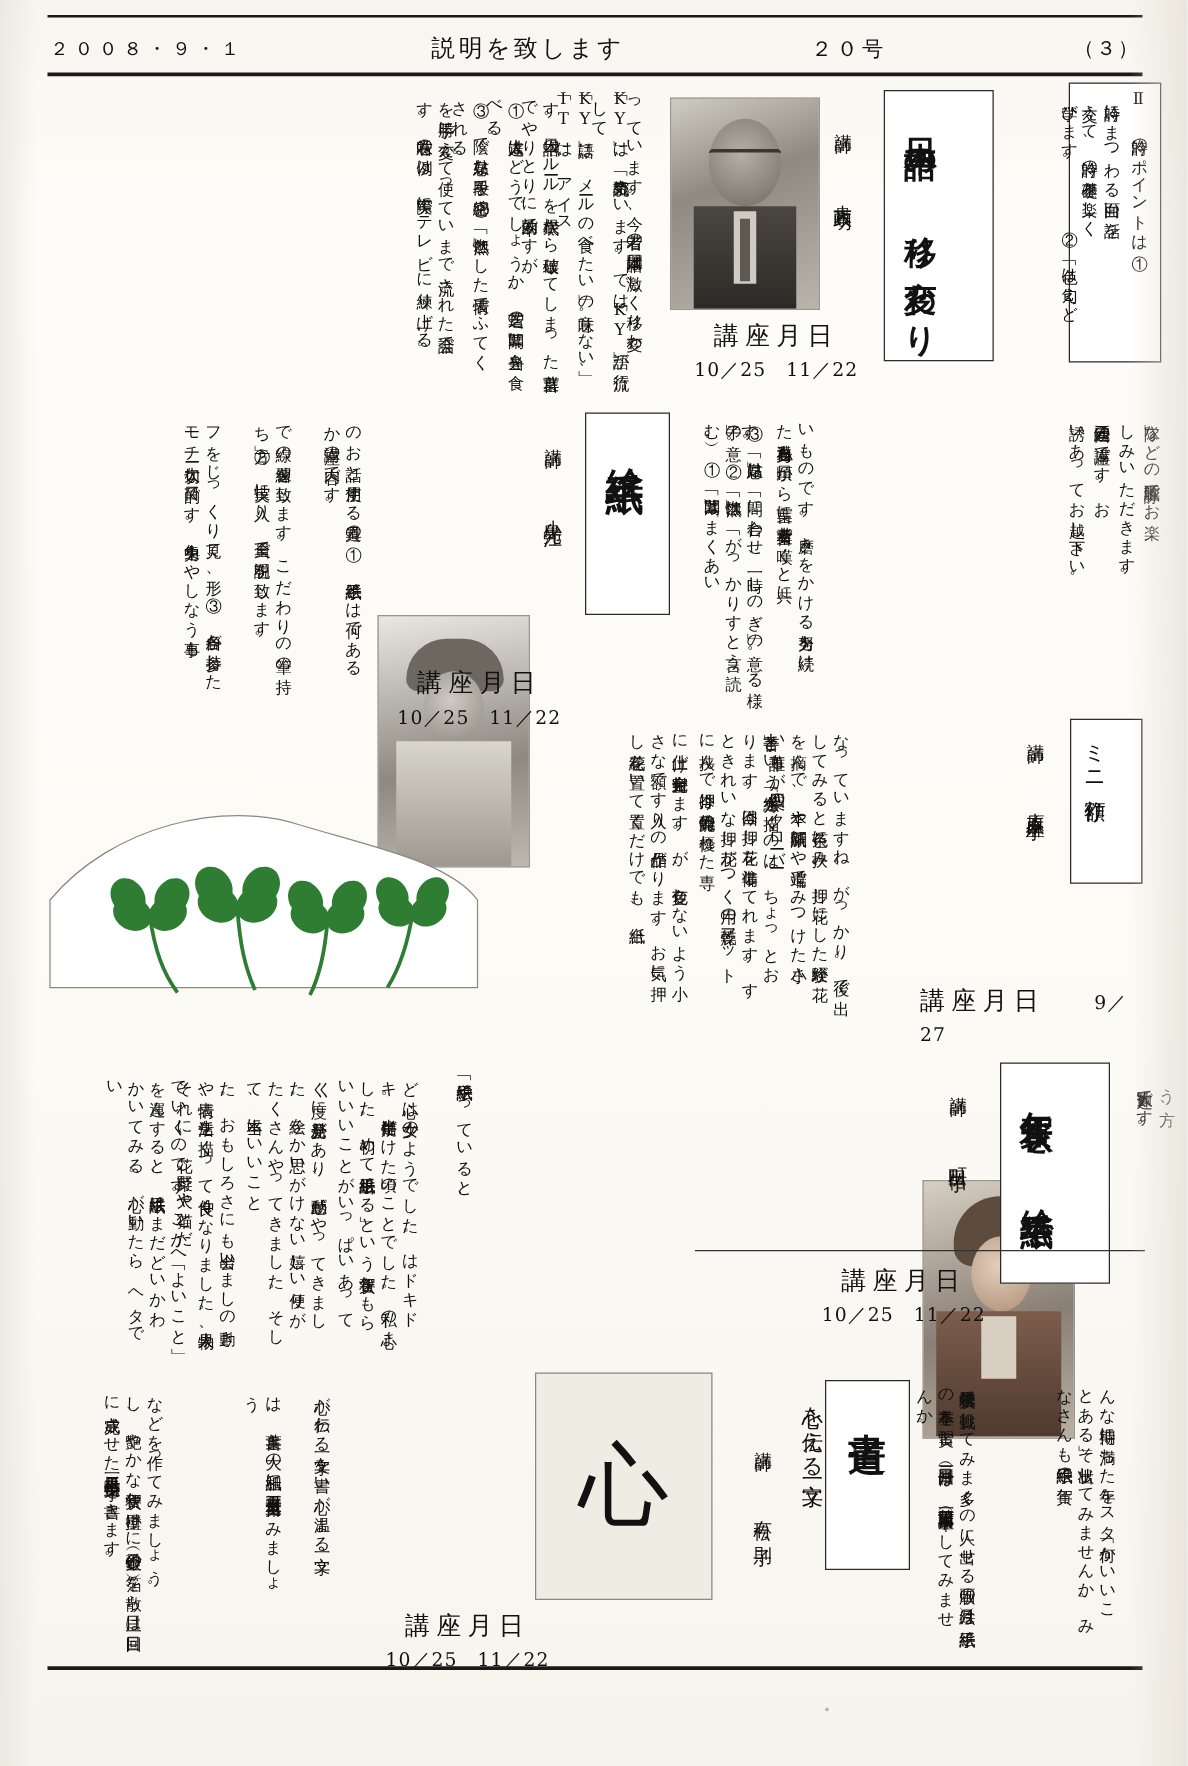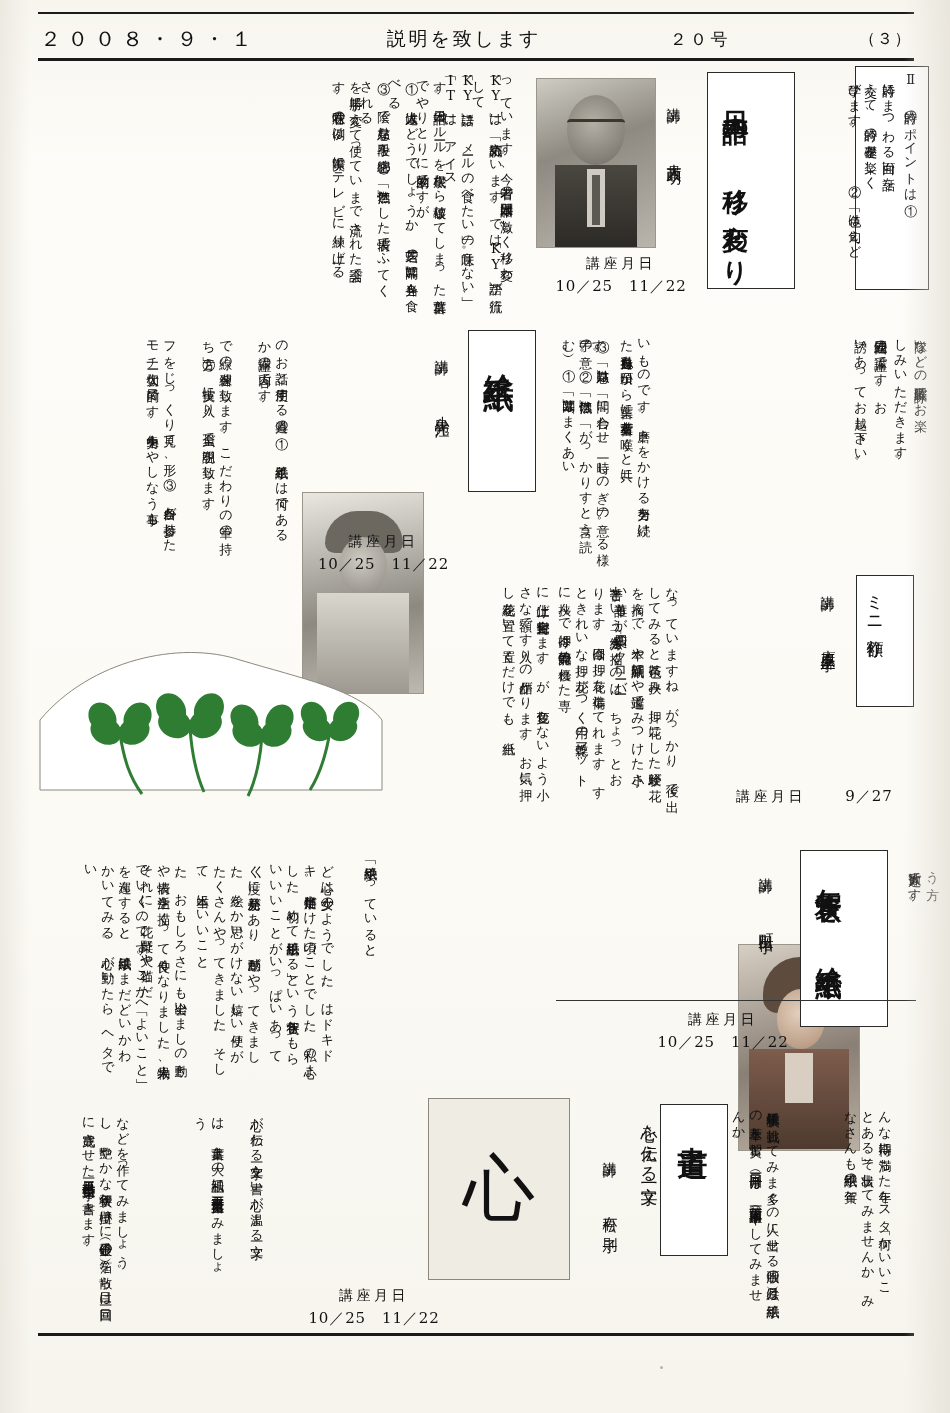--- a/index.html
+++ b/index.html
@@ -27,42 +27,42 @@
   .col{position:absolute;}
   
   .masthead{
     position:absolute;left:40px;top:18px;width:872px;height:42px;
     display:flex;align-items:center;justify-content:space-between;
     font-size:18px;letter-spacing:0.18em;
   }
   .rule-top{position:absolute;left:38px;top:12px;width:876px;height:2px;background:#1a1a1a;}
   .rule-mid{position:absolute;left:38px;top:58px;width:876px;height:3px;background:#1a1a1a;}
   .rule-bottom{position:absolute;left:38px;top:1333px;width:876px;height:3px;background:#1a1a1a;}
-  .masthead .date{font-size:21px;letter-spacing:0.3em;}
+  .masthead .date{font-size:15px;letter-spacing:0.3em;}
   .masthead .title{font-size:19px;letter-spacing:0.15em;}
   .masthead .issue{font-size:17px;letter-spacing:0.2em;}
   .masthead .pagenum{font-size:16px;letter-spacing:0.1em;}
 
   
   .headline{
     writing-mode:vertical-rl;text-orientation:upright;
     font-size:27px;font-weight:bold;letter-spacing:0.14em;
     border:2px solid #111;padding:10px 7px;background:#fff;
     line-height:1.15;
   }
   .headline.plain{border:none;background:transparent;}
   .teacher{
     writing-mode:vertical-rl;text-orientation:upright;
     font-size:15px;letter-spacing:0.16em;
   }
   .teacher .lbl{font-size:14px;}
   .schedule{
     text-align:center;font-size:15px;letter-spacing:0.06em;line-height:1.6;
   }
-  .schedule .lbl{font-size:14px;letter-spacing:0.25em;}
+  .schedule .lbl{font-size:20px;letter-spacing:0.25em;}
   .photo{
     background:#d8d5cd;border:1px solid #9a968c;
     background-image:linear-gradient(145deg,#bdb9b0,#e6e3dc 45%,#a9a49a);
     position:relative;overflow:hidden;
   }
   .photo.p1{background-image:linear-gradient(160deg,#cfccc4 0%,#8e8a82 40%,#b9b5ad 100%);}
   .photo .face{position:absolute;border-radius:50%;}
   .hr-thin{position:absolute;background:#333;height:1px;}
   .box{position:absolute;border:1px solid #2a2a2a;}
   .clover-art{position:absolute;}

